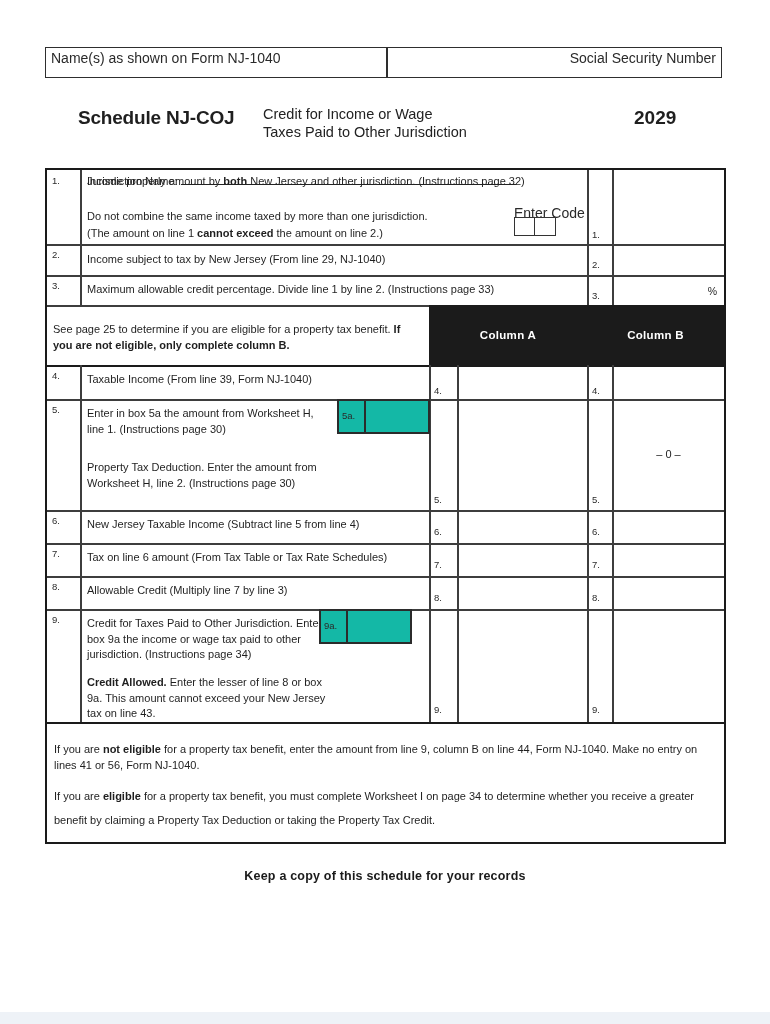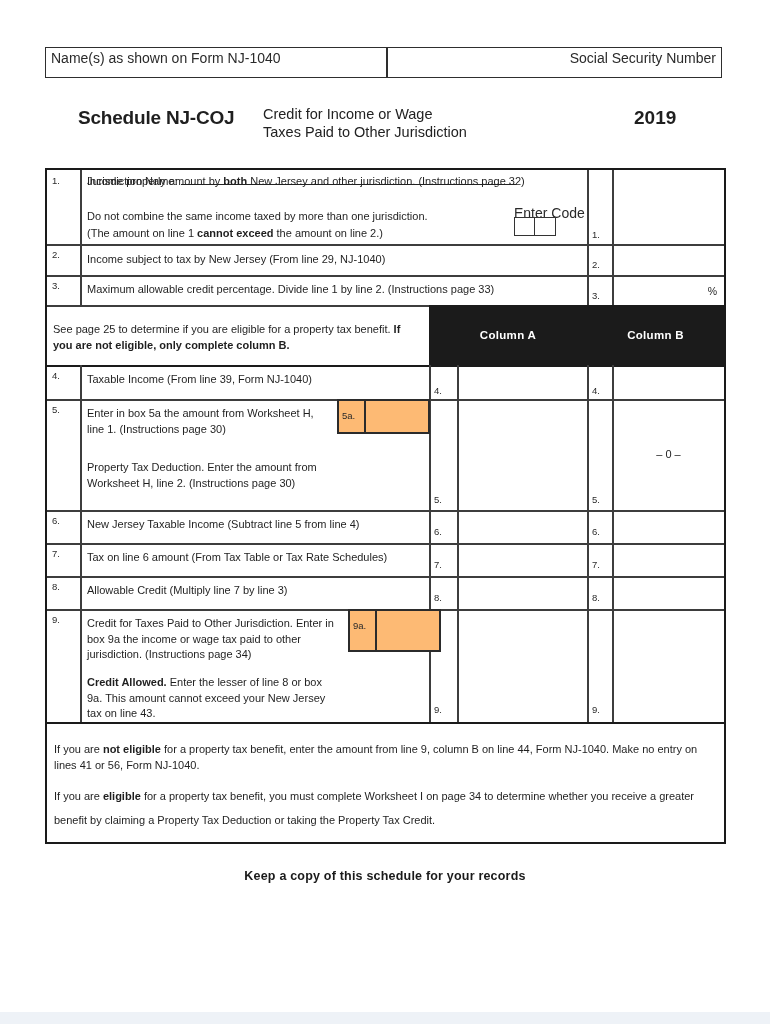--- a/index.html
+++ b/index.html
@@ -31,21 +31,21 @@
   .vl { position:absolute; width:1.5px; background:#3d3d3d; }
 
   .band { position:absolute; left:382px; top:135px; width:295px; height:60px; background:#1b1b1b; }
   .colhdr { position:absolute; display:flex; align-items:center; justify-content:center;
             color:#ffffff; font-weight:bold; font-size:11.5px; letter-spacing:0.3px; }
 
   .amtcell { position:absolute; box-sizing:border-box; }
   .jline { display:inline-block; width:335px; height:11px; border-bottom:1.2px solid #222;
            vertical-align:baseline; margin-left:4px; }
   .codebox { width:22px; height:19px; border:1.7px solid #333; background:#fff; box-sizing:border-box; }
-  .subbox { position:absolute; border:2px solid #2b2b2b; background:#fdba74; box-sizing:border-box; }
+  .subbox { position:absolute; border:2px solid #2b2b2b; background:#14b8a6; box-sizing:border-box; }
   .subbox .divv { position:absolute; left:25px; top:0; width:1.5px; height:100%; background:#2b2b2b; }
   .subbox .sublbl { position:absolute; left:3px; top:9px; font-size:9.5px; color:#2a2a2a; }
   .subinput { position:absolute; left:27px; top:0; right:0; bottom:0; }
 
   .parabox p { margin:0; }
   .footer { position:absolute; left:0; top:869px; width:770px; text-align:center;
             font-size:12.5px; font-weight:bold; letter-spacing:0.2px; color:#1a1a1a; }
   .bottomstrip { position:absolute; left:0; top:1012px; width:770px; height:12px; background:#eef2f7; }
   .zerotxt { position:absolute; width:111px; text-align:center; font-size:11px; color:#222; }
   .pct { display:flex; align-items:center; justify-content:flex-end; padding-right:6px; font-size:10.5px; }
@@ -63,21 +63,21 @@
     <div class="ssncell">
       <span class="fieldlbl ssnlbl t85">Social Security Number</span>
     </div>
   </div>
 
   <div class="abs subtitle">
     <div>Credit for Income or Wage</div>
     <div>Taxes Paid to Other Jurisdiction</div>
   </div>
   <div class="abs title">Schedule NJ-COJ</div>
-  <div class="abs year">2019</div>
+  <div class="abs year">2029</div>
 
   <div class="formtable">
 
     <div class="hl" style="top:74px"></div>
     <div class="hl" style="top:105px"></div>
     <div class="hl" style="top:135px"></div>
     <div class="hl thick" style="top:195px"></div>
     <div class="hl" style="top:229px"></div>
     <div class="hl" style="top:340px"></div>
     <div class="hl" style="top:373px"></div>
@@ -162,21 +162,21 @@
     <div class="abs lbl" style="left:5px;top:411px">8.</div>
     <div class="abs t11" style="left:40px;top:413px">Allowable Credit (Multiply line 7 by line 3)</div>
     <div class="abs lbl" style="left:387px;top:422px">8.</div>
     <div class="amtcell" style="left:411px;top:407px;width:128px;height:31px"></div>
     <div class="abs lbl" style="left:545px;top:422px">8.</div>
     <div class="amtcell" style="left:566px;top:407px;width:110px;height:31px"></div>
 
     <div class="abs lbl" style="left:5px;top:444px">9.</div>
     <div class="abs t11" style="left:40px;top:446px;width:248px">Credit for Taxes Paid to Other Jurisdiction. Enter in box 9a the income or wage tax paid to other jurisdiction. (Instructions page 34)</div>
     <div class="abs t11" style="left:40px;top:505px;width:240px"><b>Credit Allowed.</b><span> Enter the lesser of line 8 or box 9a. This amount cannot exceed your New Jersey tax on line 43.</span></div>
-    <div class="subbox" style="left:301px;top:439px;width:93px;height:43px">
+    <div class="subbox" style="left:272px;top:439px;width:93px;height:35px">
       <span class="sublbl">9a.</span>
       <span class="divv"></span>
       <span class="subinput"></span>
     </div>
     <div class="abs lbl" style="left:387px;top:534px">9.</div>
     <div class="amtcell" style="left:411px;top:440px;width:128px;height:111px"></div>
     <div class="abs lbl" style="left:545px;top:534px">9.</div>
     <div class="amtcell" style="left:566px;top:440px;width:110px;height:111px"></div>
 
     <div class="abs parabox" style="left:7px;top:571px;width:658px">

